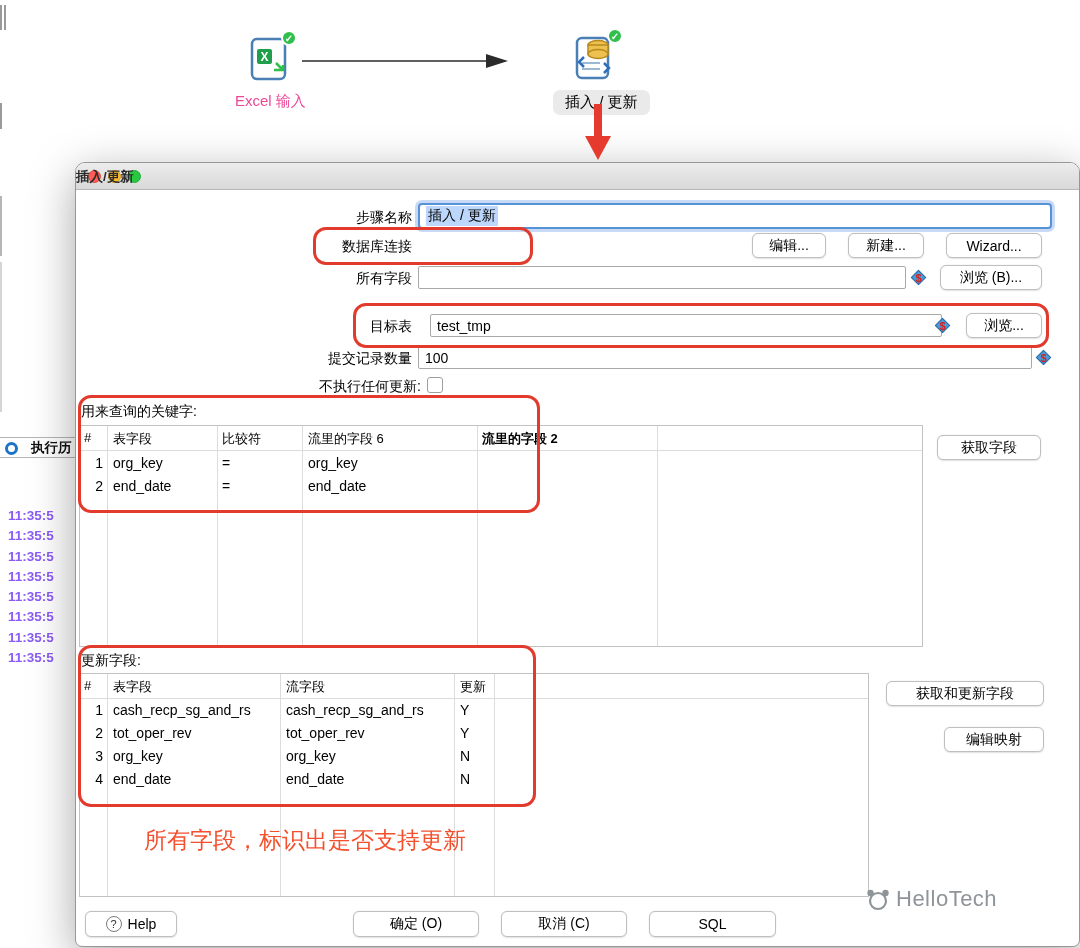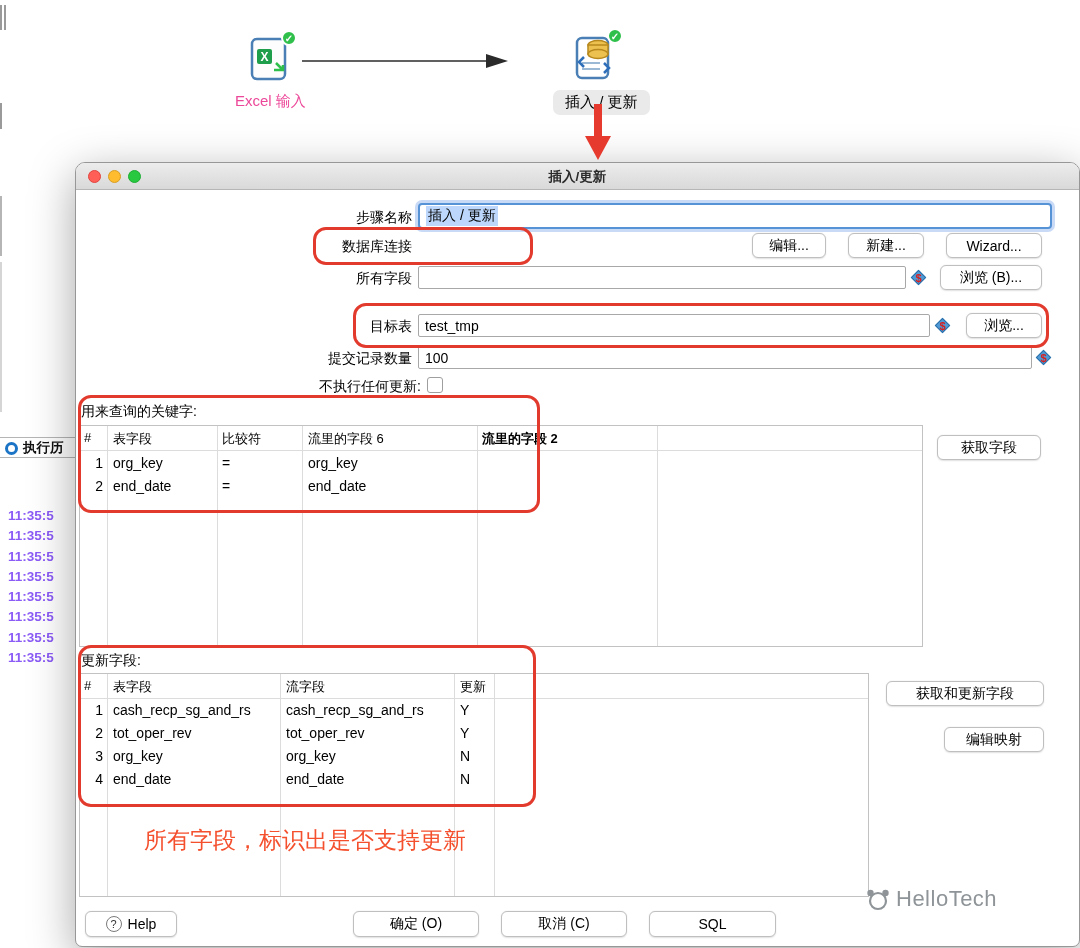--- a/index.html
+++ b/index.html
@@ -4,21 +4,21 @@
 <style>
   * { margin:0; padding:0; box-sizing:border-box; }
   body { background:#fff; font-family:"Liberation Sans", sans-serif; }
   #screen { position:relative; width:1080px; height:948px; background:#ffffff; overflow:hidden; }
 
   
   .tick { position:absolute; width:2px; background:#9a9a9a; }
 
   
   .hline-bg { position:absolute; height:1px; background:#b5b5b5; }
-  .hist-tab { position:absolute; left:5px; top:439px; display:flex; align-items:center; gap:5px; }
+  .hist-tab { position:absolute; left:5px; top:439px; display:flex; align-items:center; gap:13px; }
   .hist-ring { width:13px; height:13px; border:3px solid #1b74c5; border-radius:50%; background:#fff; }
   .hist-label { font-size:13.5px; font-weight:bold; color:#111; white-space:nowrap; }
   .logs { position:absolute; left:8px; top:506px; }
   .logline { height:20.3px; line-height:20.3px; font-size:13.5px; font-weight:bold; color:#8b5cf6; white-space:nowrap; }
 
   
   .step-icon { position:absolute; }
   .badge { position:absolute; width:16px; height:16px; border-radius:50%; background:#2fbf4b; border:2px solid #fff;
            color:#fff; font-size:10px; line-height:13px; text-align:center; font-weight:bold; }
   .step-label { position:absolute; font-size:15px; color:#ec4899; white-space:nowrap; }
@@ -28,21 +28,21 @@
   .dialog { position:absolute; left:75px; top:162px; width:1005px; height:785px; background:#fff;
             border:1px solid #979797; border-radius:10px 10px 7px 7px;
             box-shadow:0 12px 45px rgba(0,0,0,.35); }
   .titlebar { position:absolute; left:0; top:0; right:0; height:27px;
               background:linear-gradient(#ececec,#d9d9d9); border-bottom:1px solid #b6b6b6;
               border-radius:9px 9px 0 0; }
   .tl { position:absolute; top:7px; width:13px; height:13px; border-radius:50%; }
   .tl.red    { left:12px; background:#ff5f57; border:1px solid #e0443e; }
   .tl.yellow { left:32px; background:#febc2e; border:1px solid #d89e24; }
   .tl.green  { left:52px; background:#28c840; border:1px solid #1eae33; }
-  .dlg-title { position:absolute; left:0; right:0; top:5px; text-align:center; font-size:13.5px; font-weight:bold; color:#2b2b2b; }
+  .dlg-title { position:absolute; left:0; right:0; top:5px; text-align:left; font-size:13.5px; font-weight:bold; color:#2b2b2b; }
 
   .lbl { position:absolute; font-size:14px; color:#000; text-align:right; white-space:nowrap; }
   .field { position:absolute; background:#fff; border:1px solid #a8a8a8; border-radius:2px;
            font-size:14px; color:#000; display:flex; align-items:center; padding:0 6px; overflow:hidden; white-space:nowrap; }
   .field.focus { border:2px solid #5693d6; border-radius:4px; box-shadow:0 0 0 3px rgba(100,150,230,.35); }
   .sel-text { background:#bcd7fb; padding:1px 2px; }
   .combo-btn { position:absolute; right:0; top:0; bottom:0; width:20px; border-left:1px solid #a8a8a8;
                background:#fafafa; display:flex; align-items:center; justify-content:center; font-size:8px; color:#333; }
   .btn { position:absolute; background:#fff; border:1px solid #bfbfbf; border-radius:6px;
          font-size:14px; color:#000; display:flex; align-items:center; justify-content:center;
@@ -163,21 +163,21 @@
     <div class="field" style="left:342px; top:103px; width:488px; height:23px;">
       <span></span>
     </div>
     <div class="dollar" style="left:835px; top:107px;">
       <span class="dia"></span>
         <span class="sym">$</span>
     </div>
     <button class="btn" style="left:864px; top:102px; width:102px; height:25px;">浏览 (B)...</button>
 
     <div class="lbl" style="left:180px; top:155px; width:156px;">目标表</div>
-    <div class="field" style="left:342px; top:151px; width:512px; height:23px;">
+    <div class="field" style="left:354px; top:151px; width:512px; height:23px;">
       <span>test_tmp</span>
     </div>
     <div class="dollar" style="left:859px; top:155px;">
       <span class="dia"></span>
         <span class="sym">$</span>
     </div>
     <button class="btn" style="left:890px; top:150px; width:76px; height:25px;">浏览...</button>
 
     <div class="lbl" style="left:180px; top:187px; width:156px;">提交记录数量</div>
     <div class="field" style="left:342px; top:183px; width:614px; height:23px;">

